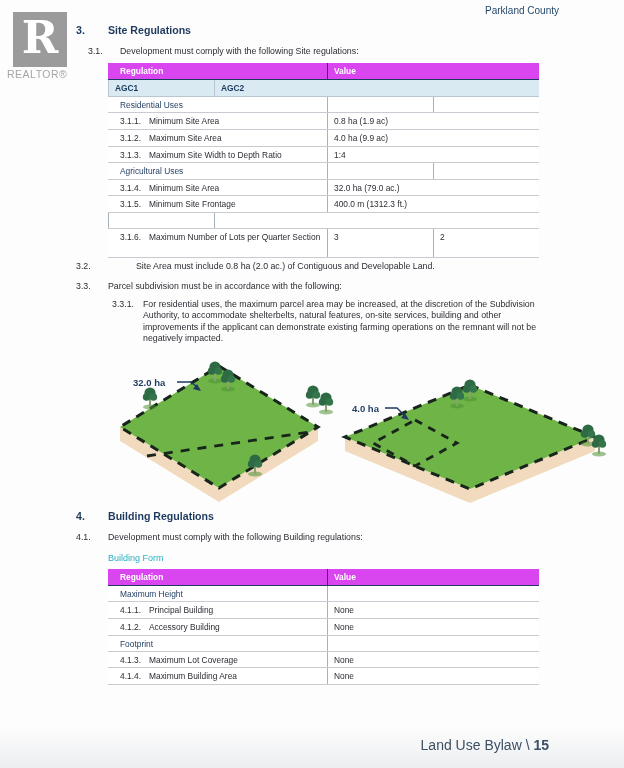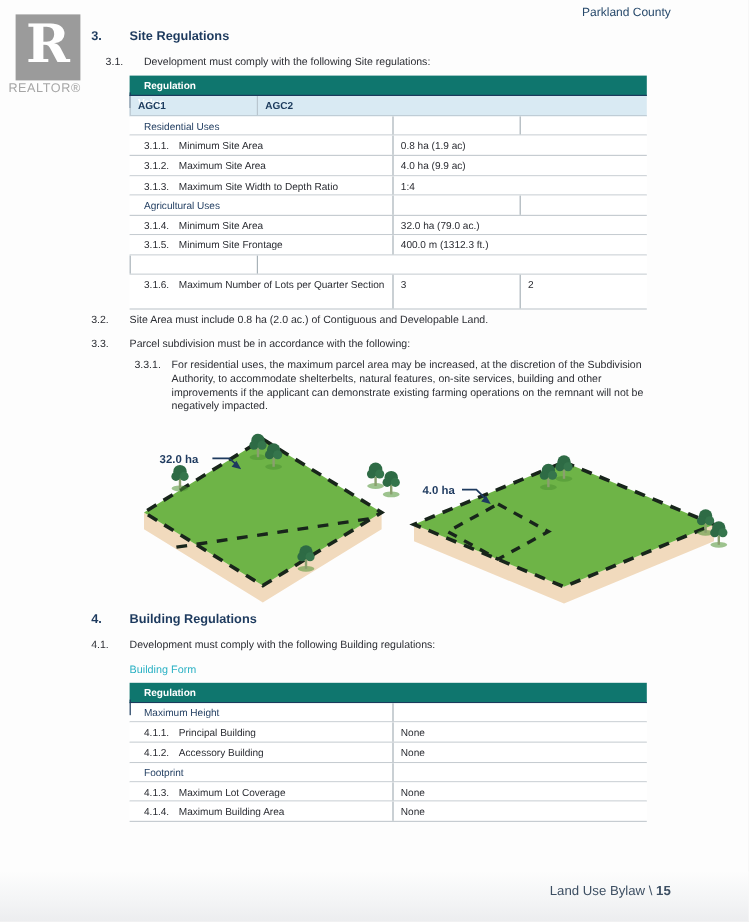--- a/index.html
+++ b/index.html
@@ -20,41 +20,41 @@
   .clause .cn{width:32px;flex:none;}
   .sec-head{font-size:10.6px;font-weight:bold;color:#1d3a5e;}
   .sec-head .cn{width:32px;}
   .sub-clause .cn{width:31px;}
 
   
   .dtable{position:absolute;left:108px;width:431px;font-size:8.4px;line-height:1.25;}
   .trow{display:flex;border-bottom:1px solid #c6ccd1;background:#fff;box-sizing:border-box;}
   .trow *{box-sizing:border-box;}
   .r16{height:16px}.r17{height:17px}.r29{height:29px}
-  .trow.hd{background:#0f766e;color:#fff;font-weight:bold;border-bottom:1px solid #1b3a5c;flex-direction:column;}
+  .trow.hd{background:#d946ef;color:#fff;font-weight:bold;border-bottom:1px solid #1b3a5c;}
   .trow.sub{background:#d9eaf3;color:#1b3a5c;font-weight:bold;border-bottom:1px solid #b9c6cf;}
   .c-reg{width:219px;display:flex;padding:3px 4px 0 12px;}
   .c-reg .tnum{width:29px;flex:none;}
   .c-reg .tlab{flex:1;}
   .c-v{width:106px;border-left:1px solid #a8b2b8;padding:3px 4px 0 6px;}
   .c-vs{width:212px;border-left:1px solid #a8b2b8;padding:3px 4px 0 6px;}
   .hd .c-vs,.hd .c-v{border-left-color:#1b3a5c;}
   .sub .c-v{border-left-color:#b9c6cf;}
   .sec .tlab{font-weight:normal;color:#1d3a5e;}
   .hd .c-reg{padding-left:12px;}
 
   .bform{position:absolute;left:108px;top:553px;font-size:9px;font-weight:normal;color:#2ab1c4;}
 
   
   .diagram{position:absolute;left:85px;top:358px;width:530px;height:152px;}
 
   
   .footband{position:absolute;left:0;bottom:0;width:624px;height:42px;
             background:linear-gradient(180deg,#fdfdfd 0%,#f4f5f6 55%,#ecedef 100%);}
-  .footer{position:absolute;right:65px;top:737px;font-size:11px;color:#3d4f63;}
+  .footer{position:absolute;right:75px;top:737px;font-size:14px;color:#3d4f63;}
   .footer .pg{font-weight:bold;}
 </style>
 </head>
 <body>
 
 <div class="page">
 
   <div class="county">Parkland County</div>
 
   <div class="logo">
@@ -139,21 +139,21 @@
     <div class="trow r29">
       <div class="c-reg">
         <span class="tnum">3.1.6.</span>
         <span class="tlab">Maximum Number of Lots per Quarter Section</span>
       </div>
       <div class="c-v">3</div>
       <div class="c-v">2</div>
     </div>
   </div>
 
-  <div class="clause" style="left:76px;top:261px;width:500px;">
+  <div class="clause" style="left:76px;top:261px;width:500px;gap:28px;">
     <span class="cn">3.2.</span>
     <span>Site Area must include 0.8 ha (2.0 ac.) of Contiguous and Developable Land.</span>
   </div>
 
   <div class="clause" style="left:76px;top:281px;width:500px;">
     <span class="cn">3.3.</span>
     <span>Parcel subdivision must be in accordance with the following:</span>
   </div>
 
   <div class="clause sub-clause" style="left:112px;top:299px;width:443px;">

